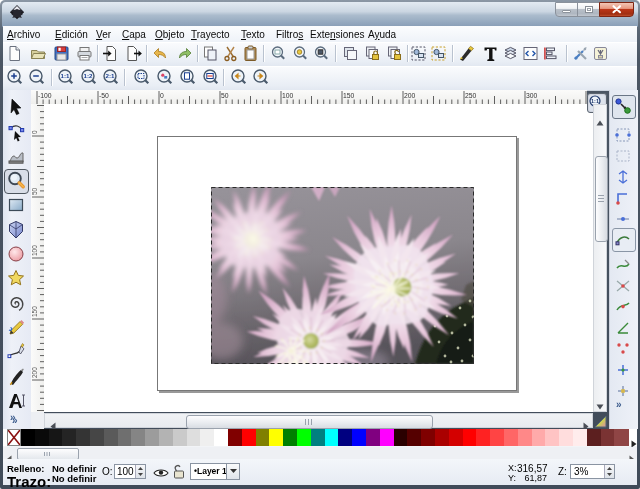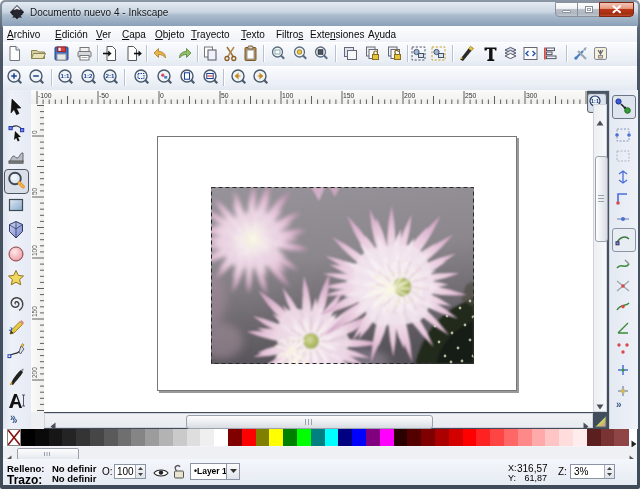--- a/index.html
+++ b/index.html
@@ -15,21 +15,20 @@
 </style></head><body>
 <div class="win">
     <div class="titlebar"></div>
     <div style="position:absolute;left:8px;top:4px;width:18px;height:18px;"><svg width="18" height="18" viewBox="0 0 18 18" style="">
         <g>
           <path d="M9 1.2l7 7-7 7-7-7z" fill="#15151a"></path>
           <path d="M9 1.2l7 7-3.2.2 2 2.6-2.6.2 1.8 2.6-4.9-.6-4.9.6 1.8-2.6-2.6-.2 2-2.6-3.2-.2z" fill="#26262e"></path>
           <path d="M5.5 5.5l3.5-3.4 3.5 3.4c-1.2 1.1-2.3-.6-3.5-.6s-2.3 1.7-3.5.6z" fill="#e8eaf0"></path>
         </g>
       </svg></div>
-    <div class="titletext">Documento nuevo 4 - Inkscape</div>
     <div style="position:absolute;left:555px;top:2px;width:79px;height:15px;">
       <div style="position:absolute;left:0;top:0;width:23px;height:15px;border-radius:0 0 0 4px;background:linear-gradient(#fbfcfd,#dfe3e8 40%,#b9c0c9 50%,#aeb6c0 80%,#c2c8d0);border:1px solid #8a919b;box-sizing:border-box;">
         <div style="position:absolute;left:0;top:0;right:0;height:6px;background:rgba(255,255,255,0.55);"></div>
         <div style="position:absolute;left:6px;top:7px;width:9px;height:3px;background:#fff;border:1px solid #8d939b;border-radius:1px;box-sizing:border-box;"></div>
       </div>
       <div style="position:absolute;left:22px;top:0;width:23px;height:15px;background:linear-gradient(#fbfcfd,#dfe3e8 40%,#b9c0c9 50%,#aeb6c0 80%,#c2c8d0);border:1px solid #8a919b;box-sizing:border-box;">
         <div style="position:absolute;left:0;top:0;right:0;height:6px;background:rgba(255,255,255,0.55);"></div>
         <div style="position:absolute;left:7px;top:3px;width:8px;height:7px;border:1px solid #878d95;background:#fff;box-sizing:border-box;"></div>
         <div style="position:absolute;left:9px;top:5px;width:4px;height:3px;border:1px solid #9aa0a8;box-sizing:border-box;"></div>
       </div>
@@ -1022,21 +1021,21 @@
       <div style="position:absolute;left:14px;top:0.5px;width:60px;height:10px;background:linear-gradient(#fdfdfe,#e4e8ed);border:1px solid #9aa2ad;border-radius:2px;">
         <div style="position:absolute;left:26px;top:3px;width:1px;height:4px;background:#9aa2ad;box-shadow:2.5px 0 0 #9aa2ad,5px 0 0 #9aa2ad;"></div>
       </div>
       <div style="position:absolute;left:625px;top:2px;"><svg width="7" height="8">
           <path d="M1.5 0.5l4.5 3.5-4.5 3.5z" fill="#555"></path>
         </svg></div>
     </div>
     <div class="statusbar">
       <div style="position:absolute;left:4px;top:4px;font-weight:bold;font-size:9.5px;">Relleno:</div>
       <div style="position:absolute;left:49px;top:4px;font-weight:bold;font-size:9.5px;">No definir</div>
-      <div style="position:absolute;left:4px;top:14px;font-weight:bold;font-size:12px;">Trazo:</div>
+      <div style="position:absolute;left:4px;top:14px;font-weight:bold;font-size:15px;">Trazo:</div>
       <div style="position:absolute;left:49px;top:14px;font-weight:bold;font-size:9.5px;">No definir</div>
       <div style="position:absolute;left:99px;top:7px;font-size:10px;">O:</div>
       <div style="position:absolute;left:111px;top:5px;width:32px;height:15px;background:#fff;border:1px solid #8a94a2;font-size:10px;box-sizing:border-box;">
         <span style="position:absolute;left:2px;top:1px;">100</span>
         <span style="position:absolute;right:0px;top:0px;width:9px;height:13px;background:linear-gradient(#f6f7f9,#dde2e8);border-left:1px solid #aab;"><svg width="9" height="13">
             <path d="M4.5 2l2.5 3h-5z" fill="#444"></path>
             <path d="M4.5 11l2.5-3h-5z" fill="#444"></path>
           </svg></span>
       </div>
       <div style="position:absolute;left:150px;top:5px;"><svg width="16" height="16" viewBox="0 0 16 16" style="">

